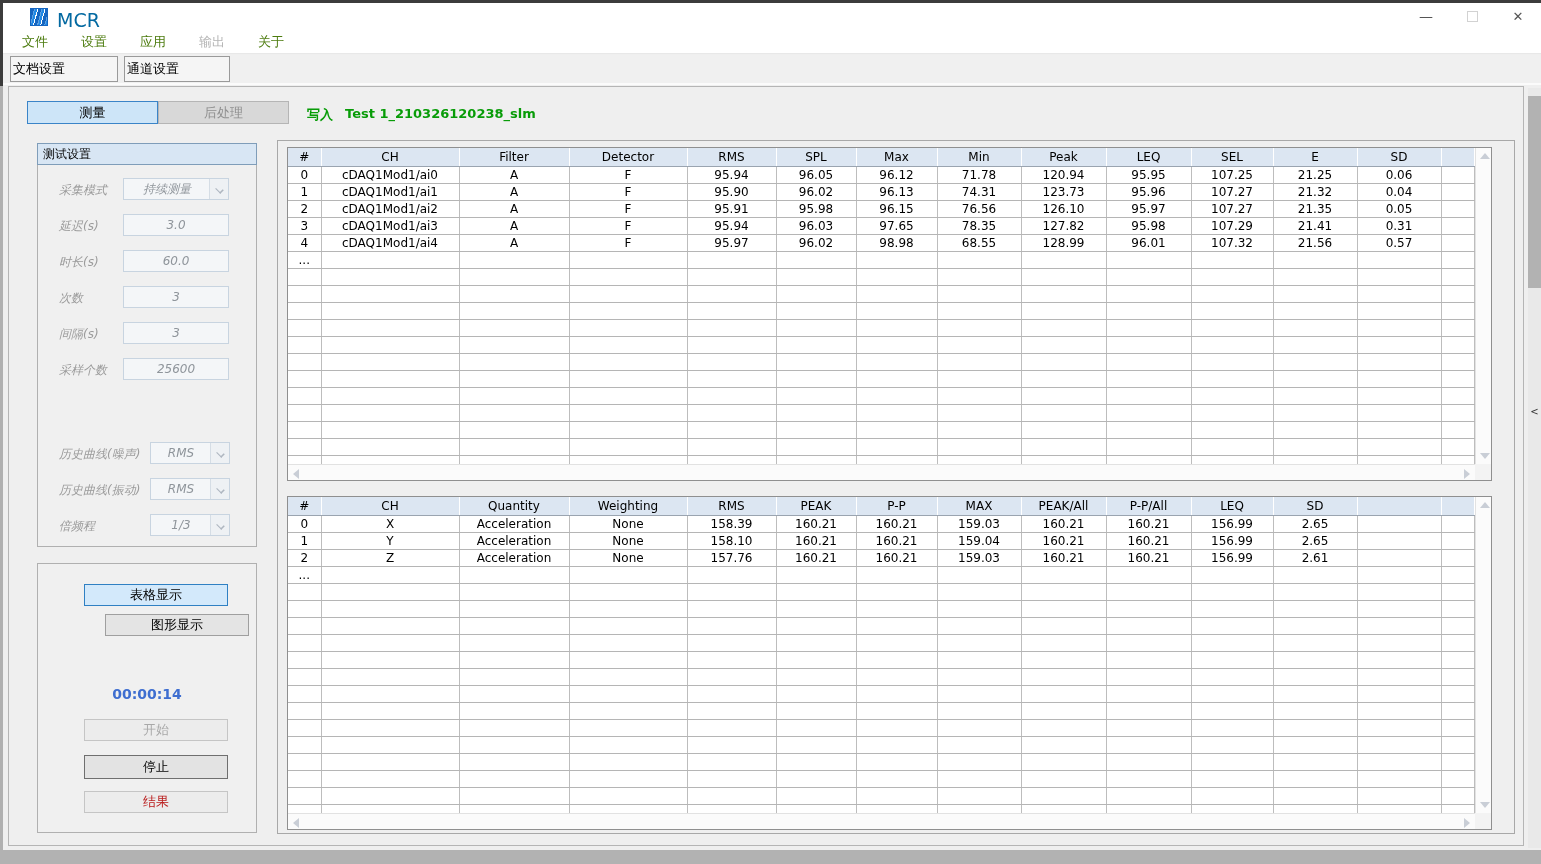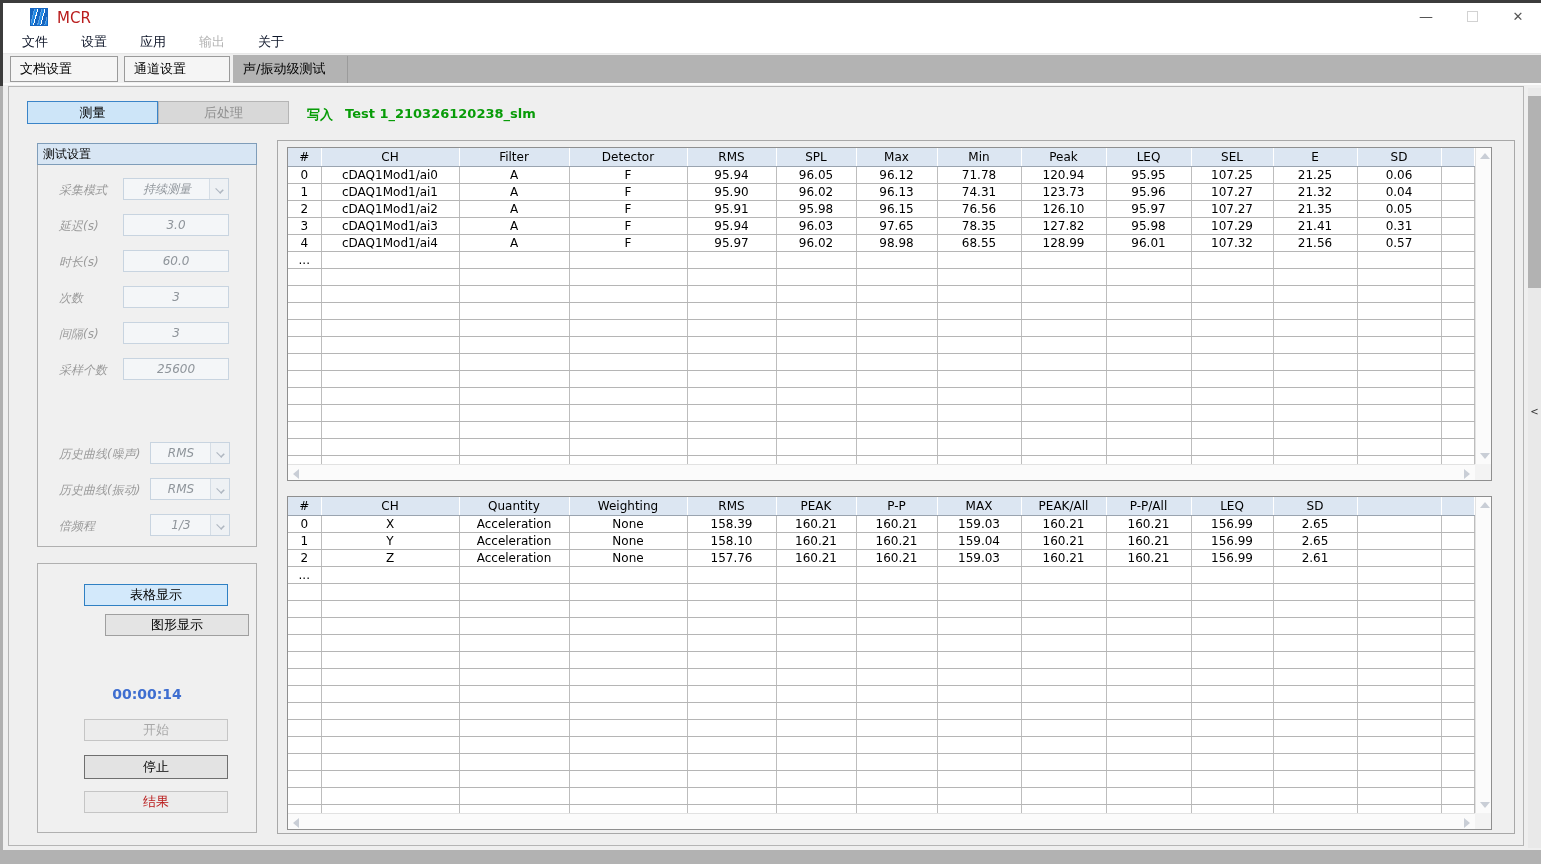--- a/index.html
+++ b/index.html
@@ -13,37 +13,37 @@
   .frame-top   { position:absolute; left:0; top:0; width:1541px; height:3px; background:#3c3c3c; }
   .frame-left-dark { position:absolute; left:0; top:0; width:3px; height:86px; background:#3c3c3c; }
   .frame-left  { position:absolute; left:0; top:86px; width:3px; height:764px; background:#b0b0b0; }
   .frame-bottom{ position:absolute; left:0; top:850px; width:1541px; height:14px; background:#b2b2b2; }
 
   
   .titlebar { position:absolute; left:3px; top:3px; right:0; height:27px; background:#ffffff; }
   .app-logo { position:absolute; left:27px; top:5px; width:18px; height:18px;
     background:repeating-linear-gradient(105deg,#1565c0 0 3px,#5ea0e0 3px 4px,#1e88e5 4px 6px,#ffffff 6px 7px);
     border:1px solid #1565c0; }
-  .app-title { position:absolute; left:54px; top:6px; font-size:15px; color:#b91c1c; }
+  .app-title { position:absolute; left:54px; top:6px; font-size:19px; color:#0369a1; }
   .winbtn { position:absolute; top:0; width:46px; height:27px; text-align:center; line-height:27px; color:#555; }
   .winbtn-min   { right:92px; font-size:14px; }
   .winbtn-max   { right:46px; }
   .winbtn-max .sq { display:inline-block; width:11px; height:11px; border:1px solid #d2d2d2; margin-top:8px; }
   .winbtn-close { right:0;  font-size:13px; }
 
   
   .menubar { position:absolute; left:3px; top:30px; right:0; height:24px; background:#ffffff;
     border-bottom:1px solid #e8e8e8; display:flex; align-items:center; padding-left:14px; }
-  .menu-item { font-size:13px; color:#0f172a; margin-right:23px; padding:2px 5px; }
+  .menu-item { font-size:13px; color:#4d7c0f; margin-right:23px; padding:2px 5px; }
   .menu-item.disabled { color:#b4b4b4; }
 
   
   .tabbar { position:absolute; left:3px; top:55px; right:0; height:28px; background:#f0f0f0; }
   .tab { position:absolute; top:1px; height:26px; background:#f5f5f5; border:1px solid #9a9a9a;
-    font-size:13px; line-height:24px; padding-left:9px; }
+    font-size:13px; line-height:24px; padding-left:2px; }
   .tab-1 { left:7px;  width:108px; }
   .tab-2 { left:121px; width:106px; }
   .tab-active-band { position:absolute; left:230px; right:0; top:0; height:28px; background:#b3b3b3; }
   .tab-3 { position:absolute; left:3px; top:1px; height:27px; width:112px; border-right:1px solid #9b9b9b;
     font-size:13px; line-height:25px; padding-left:7px; color:#000; }
   .tabbar-underline { position:absolute; left:3px; top:83px; right:0; height:2px; background:#fbfbfb; }
 
   
   .content-box { position:absolute; left:8px; top:86px; width:1516px; height:760px;
     border:1px solid #b5b5b5; background:#efefef; }
@@ -138,23 +138,20 @@
   <span class="menu-item">文件</span>
   <span class="menu-item">设置</span>
   <span class="menu-item">应用</span>
   <span class="menu-item disabled">输出</span>
   <span class="menu-item">关于</span>
 </div>
 
 <div class="tabbar">
   <div class="tab tab-1">文档设置</div>
   <div class="tab tab-2">通道设置</div>
-  <div class="tab-active-band">
-    <div class="tab-3">声/振动级测试</div>
-  </div>
 </div>
 <div class="tabbar-underline"></div>
 
 <div class="content-box"></div>
 
 <div class="btn btn-measure">测量</div>
 <div class="btn btn-post">后处理</div>
 <div class="write-label">写入</div>
 <div class="write-filename">Test 1_210326120238_slm</div>
 

